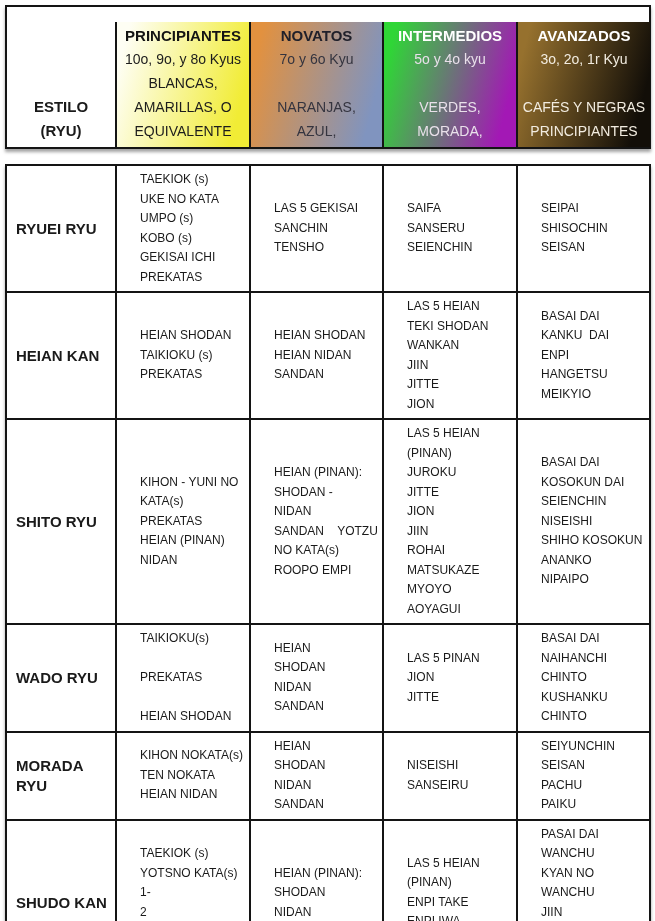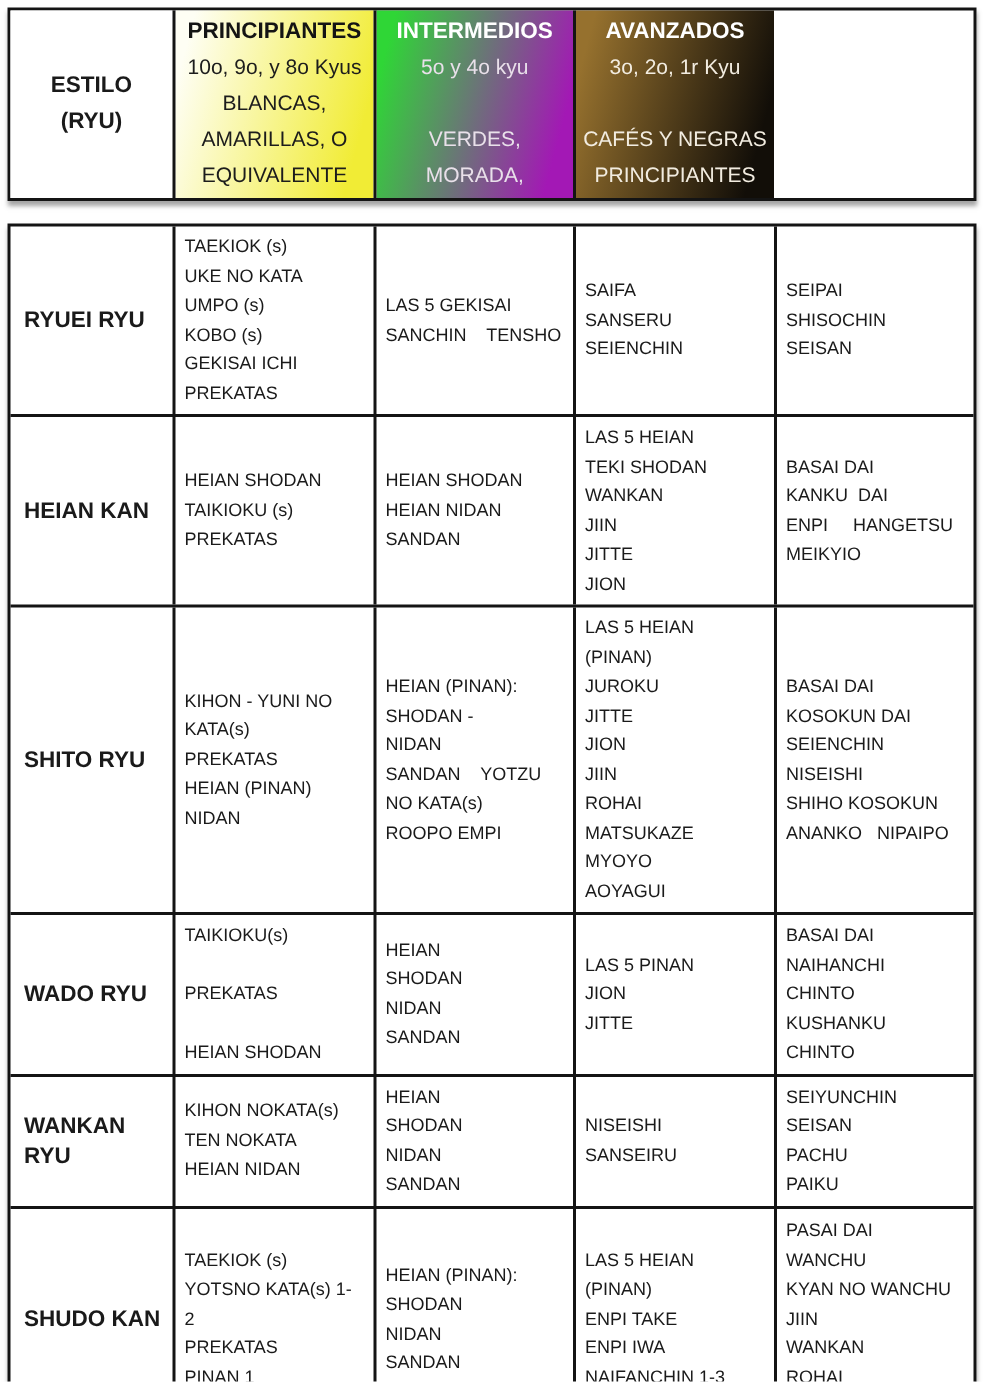--- a/index.html
+++ b/index.html
@@ -27,26 +27,26 @@
     border: 2px solid #141414;
     box-shadow: 0 3px 3px rgba(90,90,90,0.55);
     background: #ffffff;
   }
   .head-cell {
     min-height: 119px;
     text-align: center;
     padding: 3px 2px 4px 2px;
     overflow: hidden;
   }
-  .head-cell + .head-cell { border-left: 2px solid #141414; }
+  .head-cell + .head-cell { border-left: 2px solid #141414; margin-top: 15px; }
   .estilo-cell {
     background: #ffffff;
     display: flex;
     flex-direction: column;
-    justify-content: center;
+    justify-content: flex-end;
     font-weight: bold;
     font-size: 15px;
     line-height: 24px;
   }
   .head-title {
     font-weight: bold;
     font-size: 15px;
     line-height: 22px;
   }
   .head-lines {
@@ -60,21 +60,21 @@
     margin-top: 15px;
     border: 2px solid #141414;
     box-shadow: 0 3px 3px rgba(90,90,90,0.55);
     background: #ffffff;
   }
   .body-row + .body-row { border-top: 2px solid #141414; }
   .cell {
     display: flex;
     flex-direction: column;
     justify-content: center;
-    padding: 4px 2px 4px 6px;
+    padding: 4px 2px 4px 23px;
     font-size: 12px;
     line-height: 19.5px;
     white-space: pre-wrap;
     overflow: hidden;
   }
   .cell + .cell { border-left: 2px solid #141414; }
   .style-cell {
     font-weight: bold;
     font-size: 15px;
     padding-left: 9px;
@@ -100,20 +100,27 @@
       </div>
 
   <div class="head-cell level-cell" style="background: linear-gradient(105deg, rgb(254, 254, 244) 8%, rgb(241, 236, 53) 88%);">
     <div class="head-title" style="color: rgb(20, 20, 20);">PRINCIPIANTES</div>
     <div class="head-lines" style="color: rgb(28, 28, 28);">10o, 9o, y 8o Kyus
 BLANCAS,
 AMARILLAS, O
 EQUIVALENTE</div>
   </div>
 
+  <div class="head-cell level-cell" style="background: linear-gradient(105deg, rgb(226, 145, 63) 8%, rgb(128, 148, 191) 88%);">
+    <div class="head-title" style="color: rgb(32, 32, 42);">NOVATOS</div>
+    <div class="head-lines" style="color: rgb(52, 52, 63);">7o y 6o Kyu
+
+NARANJAS,
+AZUL,</div>
+  </div>
 
   <div class="head-cell level-cell" style="background: linear-gradient(105deg, rgb(47, 214, 54) 8%, rgb(163, 24, 181) 88%);">
     <div class="head-title" style="color: rgb(255, 255, 255);">INTERMEDIOS</div>
     <div class="head-lines" style="color: rgb(233, 224, 234);">5o y 4o kyu
 
 VERDES,
 MORADA,</div>
   </div>
 
   <div class="head-cell level-cell" style="background: linear-gradient(105deg, rgb(150, 113, 46) 8%, rgb(18, 14, 8) 88%);">
@@ -212,21 +219,21 @@
 JION
 JITTE</div>
     <div class="cell kata-cell">BASAI DAI
 NAIHANCHI
 CHINTO
 KUSHANKU
 CHINTO</div>
   </div>
 
   <div class="grid-row body-row">
-    <div class="cell style-cell">WANKAN RYU</div>
+    <div class="cell style-cell">MORADA RYU</div>
     <div class="cell kata-cell">KIHON NOKATA(s)
 TEN NOKATA
 HEIAN NIDAN</div>
     <div class="cell kata-cell">HEIAN
 SHODAN
 NIDAN
 SANDAN</div>
     <div class="cell kata-cell">NISEISHI
 SANSEIRU</div>
     <div class="cell kata-cell">SEIYUNCHIN

